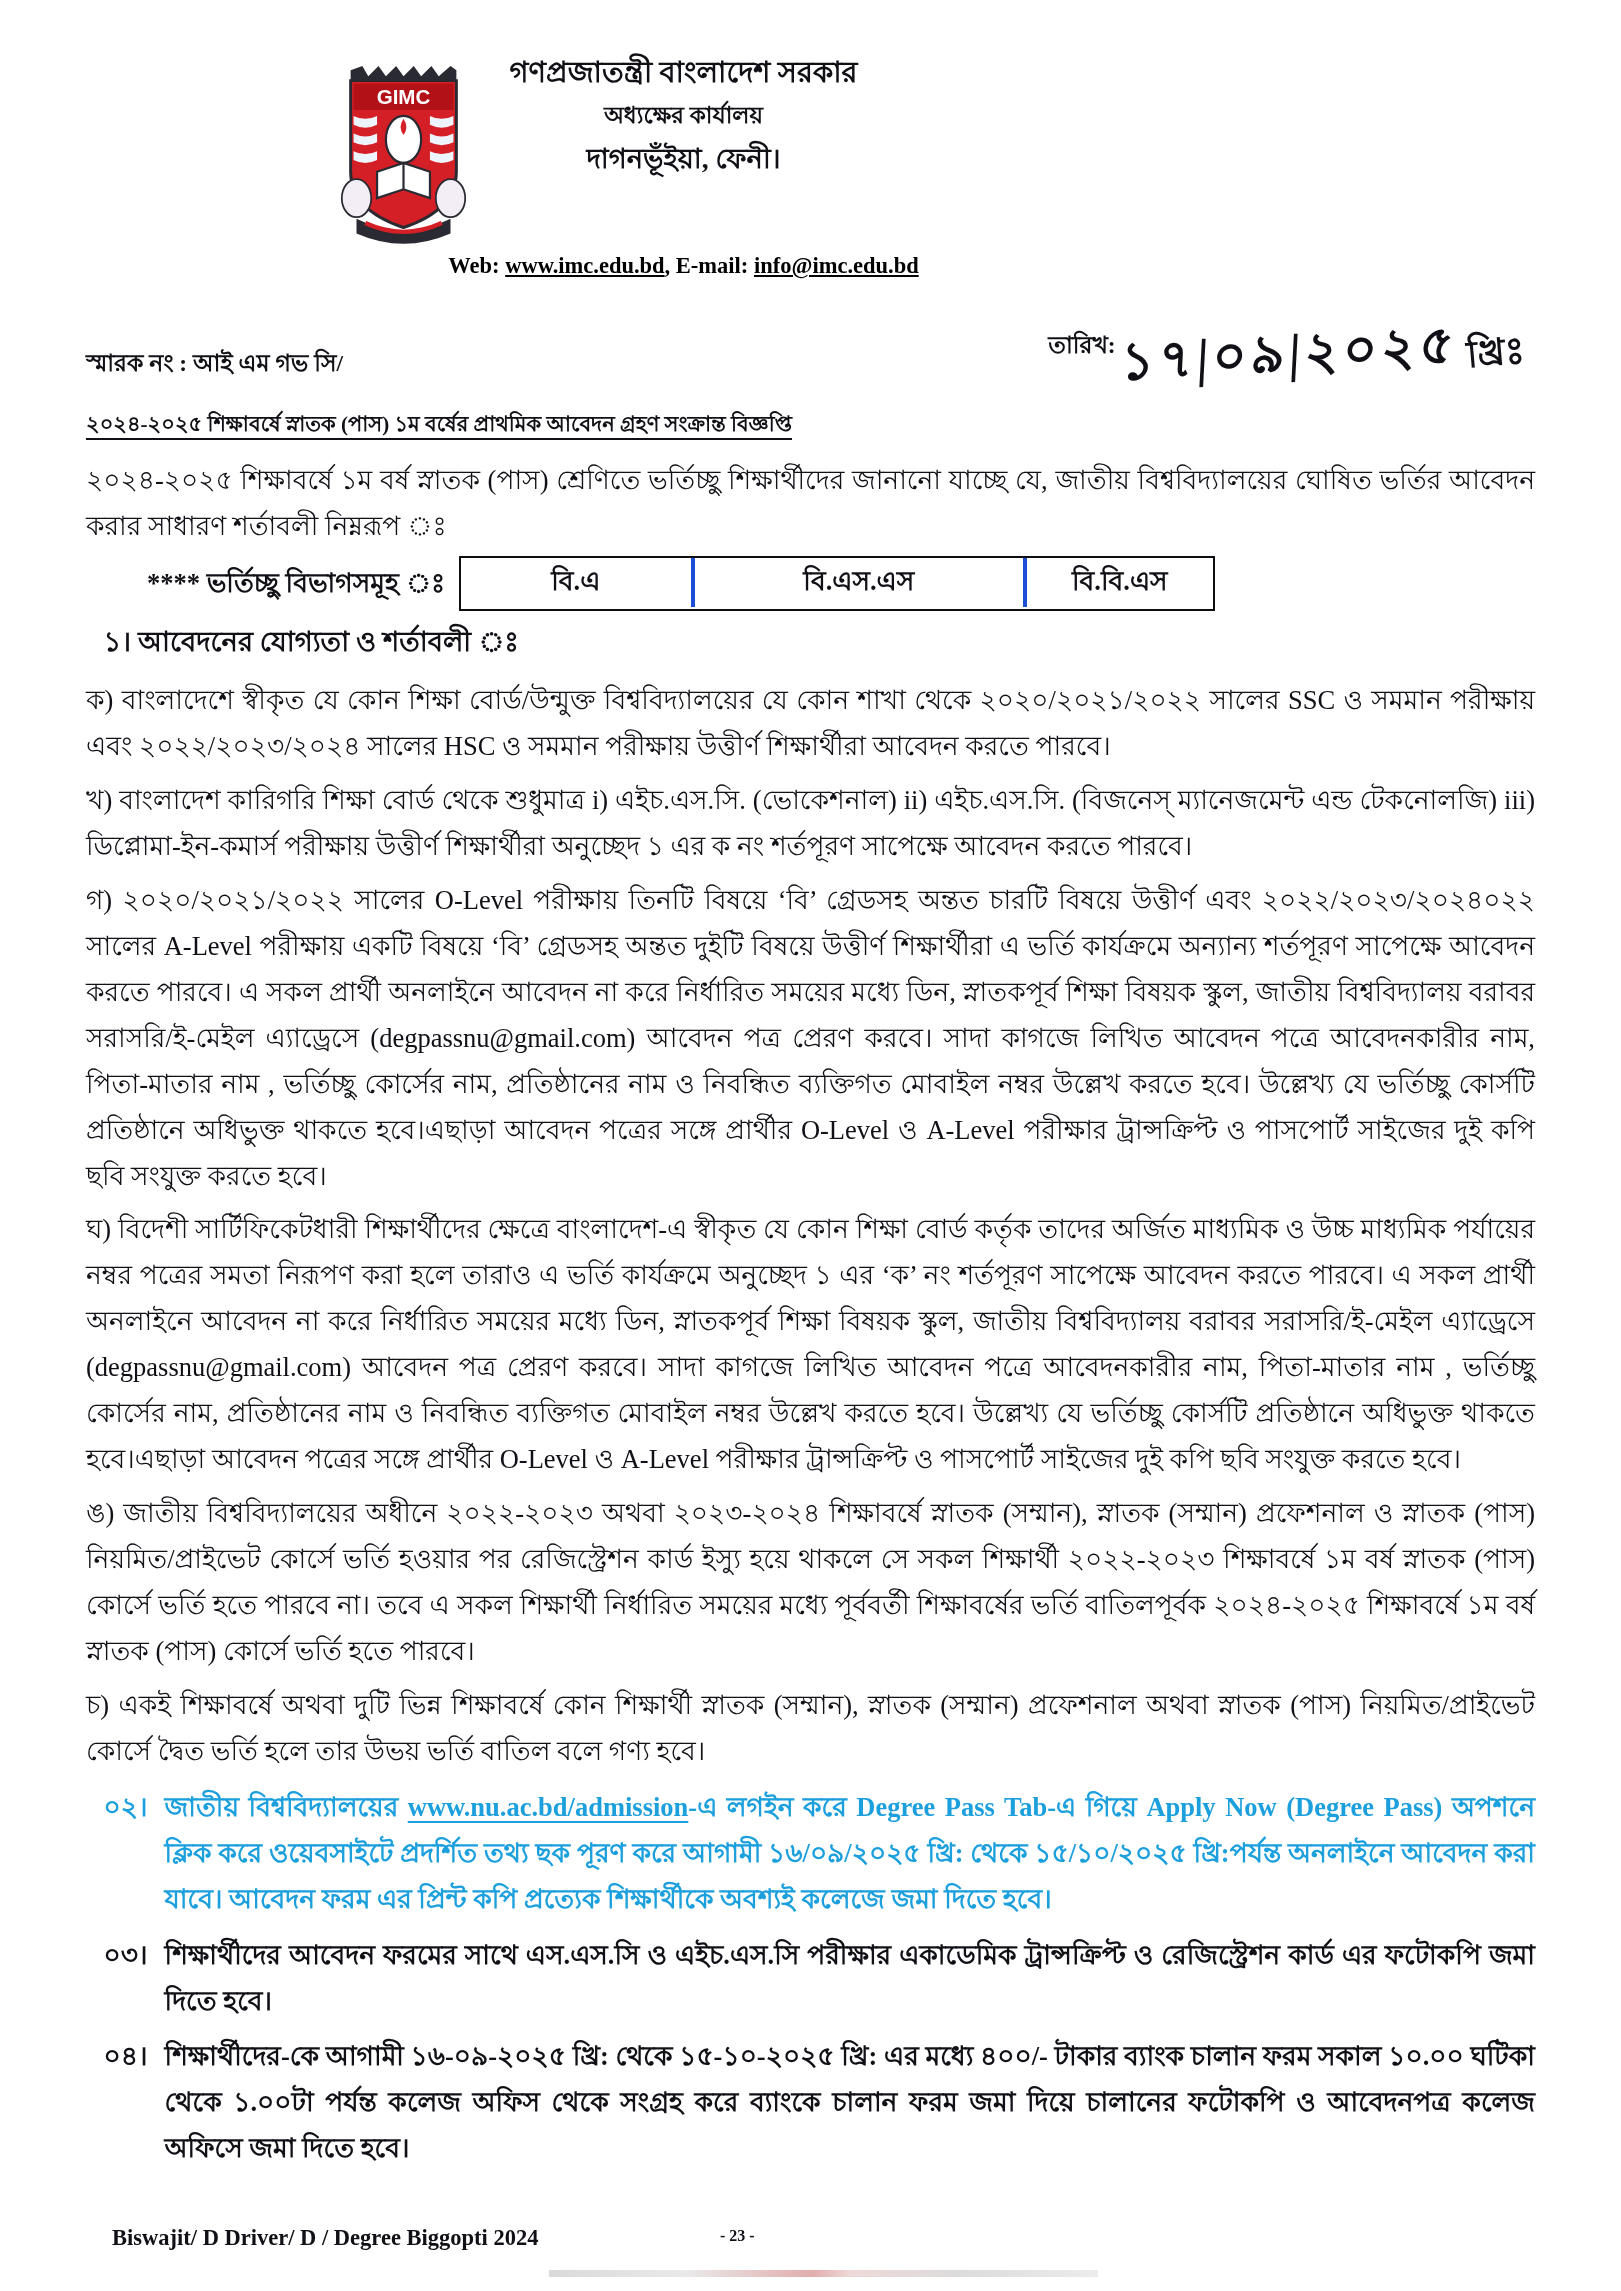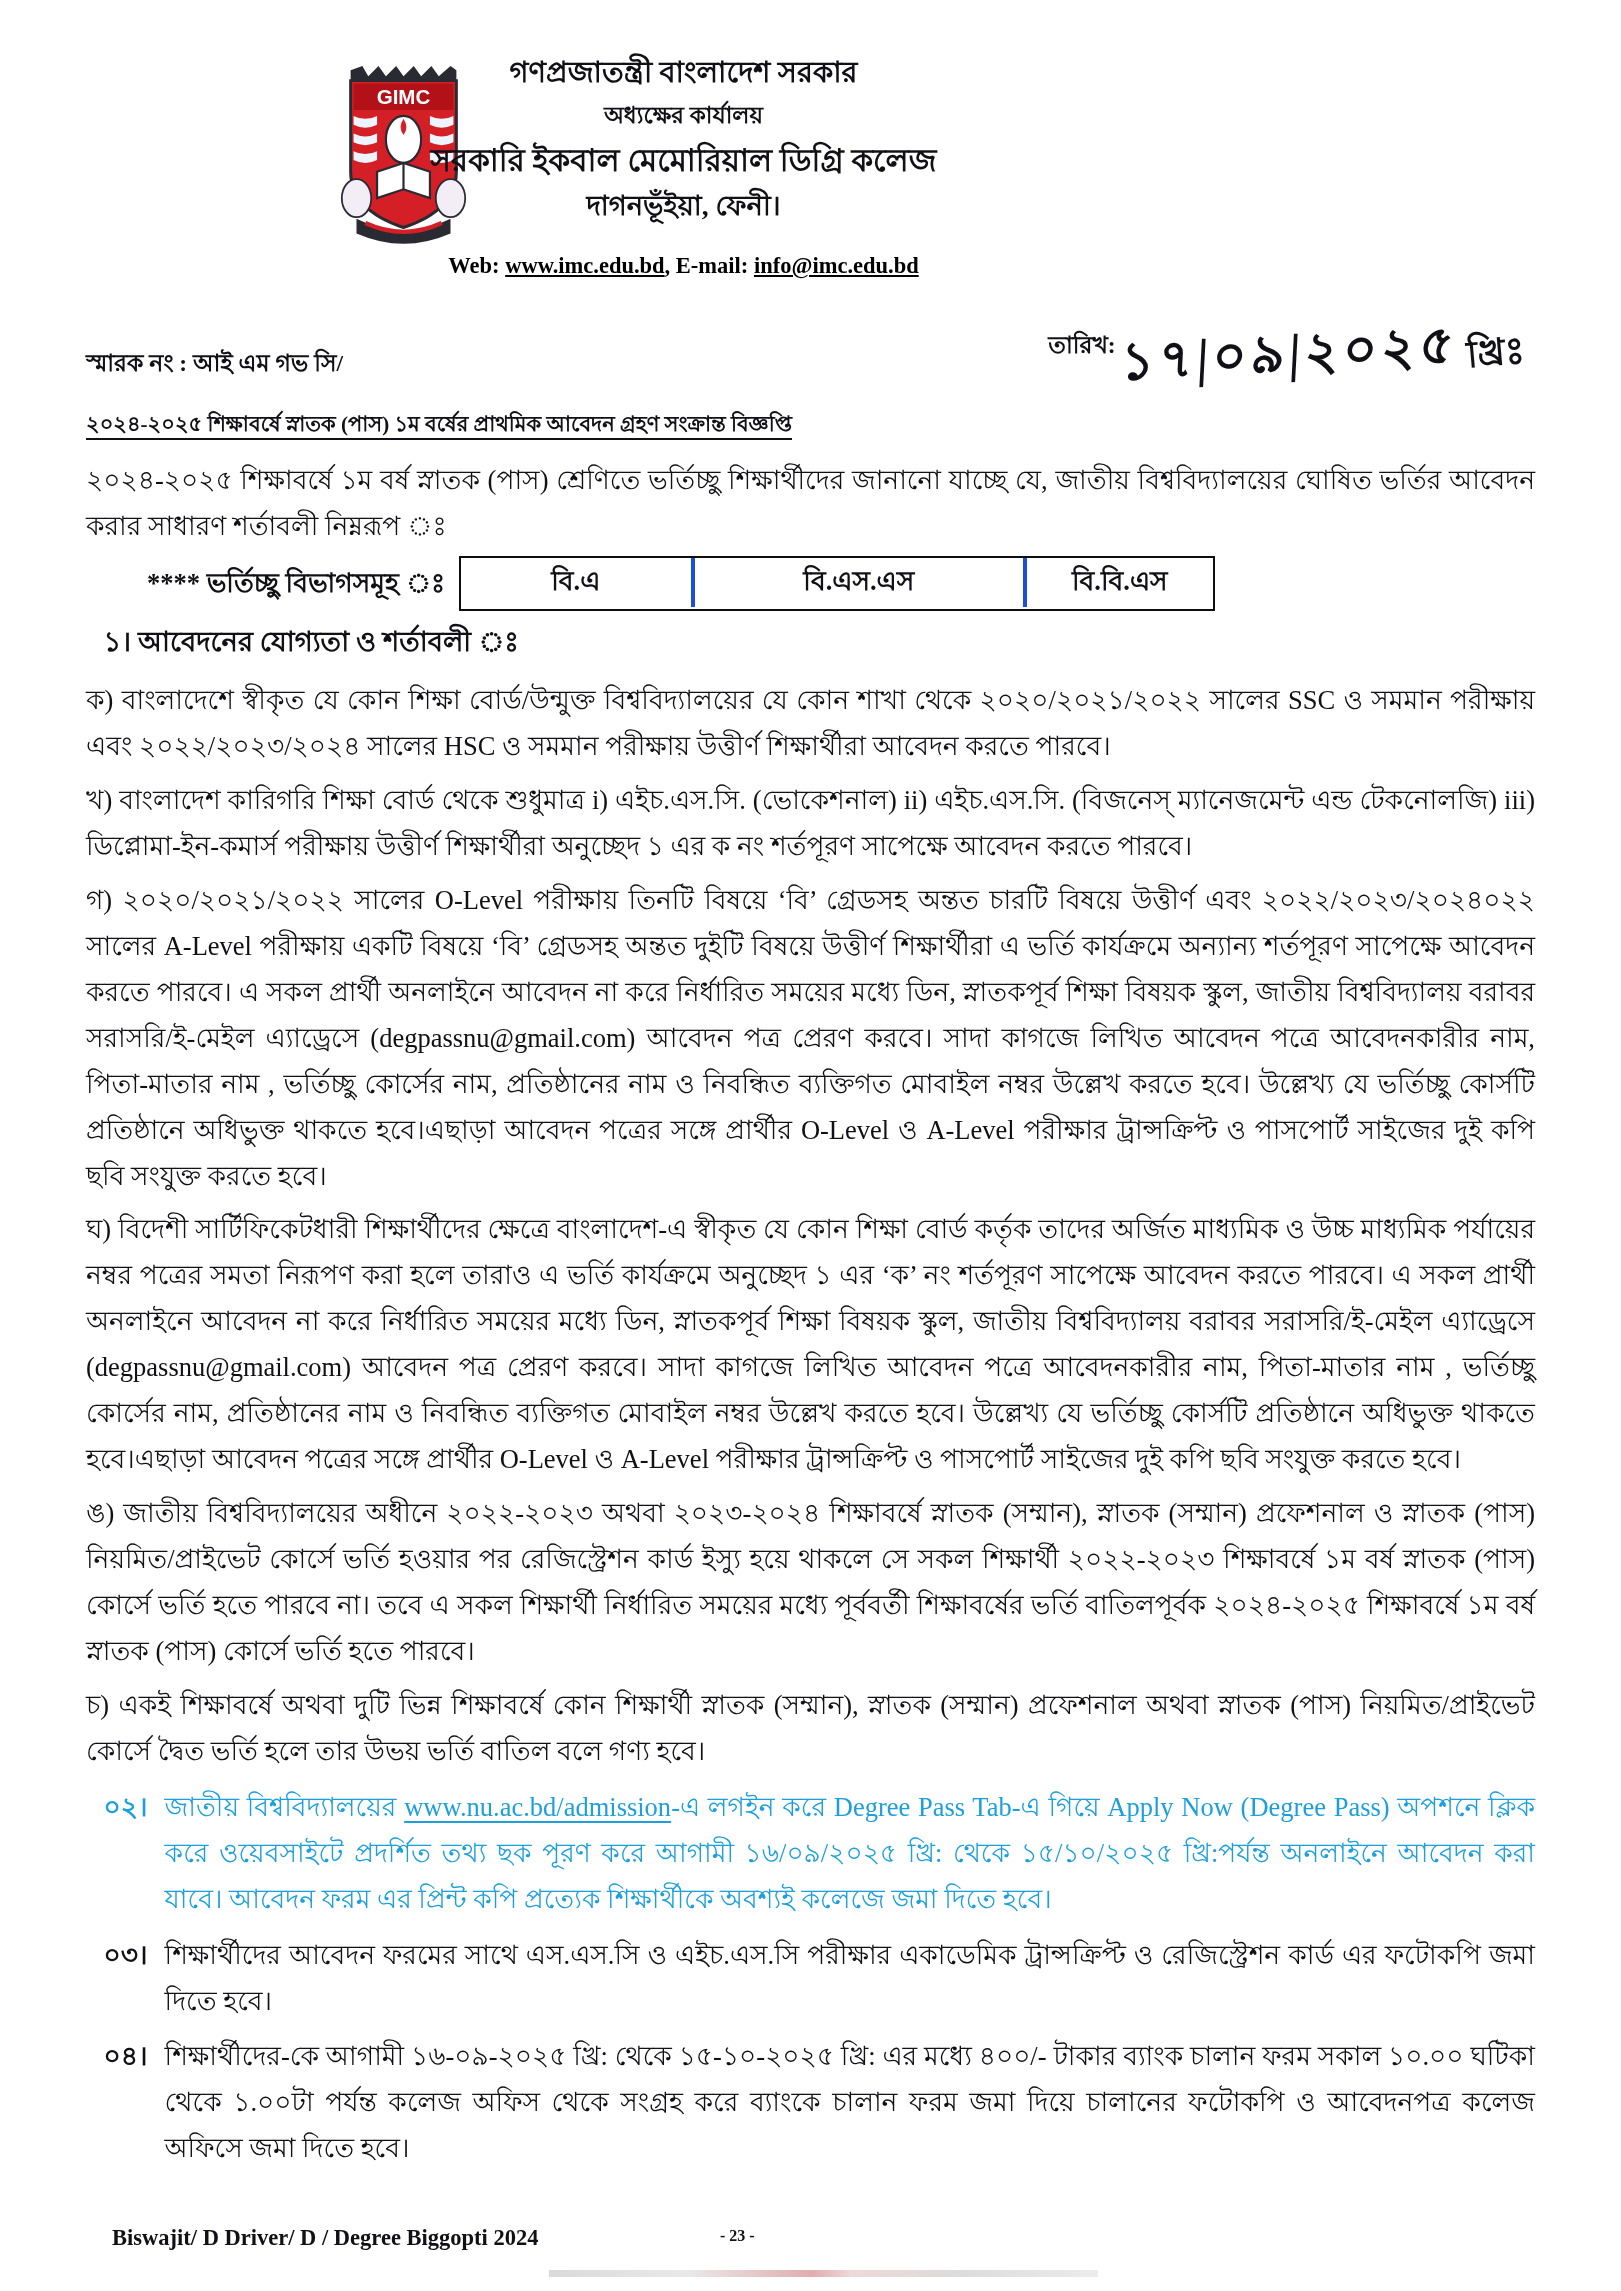--- a/index.html
+++ b/index.html
@@ -45,21 +45,21 @@
   .dept-table{display:flex;border:2.9px solid #0d0d12;}
   .dept-cell{border-right:4px solid #1d4ed8;display:flex;align-items:center;justify-content:center;
              font-size:26.5px;font-weight:bold;height:49px;}
   .dept-cell:last-child{border-right:none;}
   .dc0{width:230px;} .dc1{width:328px;} .dc2{width:186px;}
   .sec-head{font-size:27.4px;font-weight:bold;margin:3.9px 0 9.8px 17.6px;}
   .clause{margin-bottom:7.8px;}
   .hang{padding-left:61px;text-indent:-61px;}
   .num-item{display:flex;margin:9.8px 0 9.8px 17.6px;}
   .num-label{flex:0 0 61px;font-size:26.5px;font-weight:600;line-height:46px;}
-  .num-body{flex:1;font-size:26.5px;line-height:46px;text-align:justify;font-weight:400;}
+  .num-body{flex:1;font-size:26.5px;line-height:46px;text-align:justify;font-weight:700;}
   .cyan{color:#1b9fdd;}
   .cyan .ulink{text-decoration:underline;text-underline-offset:4.9px;}
 
   
   .footer-left{position:absolute;left:112px;top:2225px;font-size:22.5px;font-weight:bold;}
   .footer-center{position:absolute;left:720px;top:2227px;font-size:16px;font-weight:600;}
   .scan-streak{position:absolute;left:549px;top:2270px;width:549px;height:6.9px;opacity:.55;
     background:linear-gradient(90deg,#bbb 0%,#d8d8d8 25%,#c96a6a 48%,#e0b9b9 55%,#bfbfbf 75%,#ddd 100%);}
 </style>
 </head>
@@ -95,21 +95,20 @@
           <ellipse cx="18" cy="92" rx="10" ry="13" fill="#f3eef6" stroke="#2a2a33" stroke-width="1.2"></ellipse>
           <ellipse cx="82" cy="92" rx="10" ry="13" fill="#f3eef6" stroke="#2a2a33" stroke-width="1.2"></ellipse>
 
           <path d="M18,106 Q50,122 82,106 L82,116 Q50,130 18,116 Z" fill="#2a2a33"></path>
           <path d="M24,109 Q50,121 76,109" stroke="#d51f26" stroke-width="3" fill="none"></path>
         </svg>
       </div>
       <div class="header-text">
         <div class="ht1">গণপ্রজাতন্ত্রী বাংলাদেশ সরকার</div>
         <div class="ht2">অধ্যক্ষের কার্যালয়</div>
-        <div class="ht3">সরকারি ইকবাল মেমোরিয়াল ডিগ্রি কলেজ</div>
         <div class="ht4">দাগনভূঁইয়া, ফেনী।</div>
       </div>
       <div class="webline">
         <span>Web: </span><a href="#">www.imc.edu.bd</a><span>, E-mail: </span><a href="#">info@imc.edu.bd</a>
       </div>
     </div>
 
     <div class="memo-row">
       <div class="memo-no">স্মারক নং  : আই এম গভ সি/</div>
       <div class="date-wrap">

